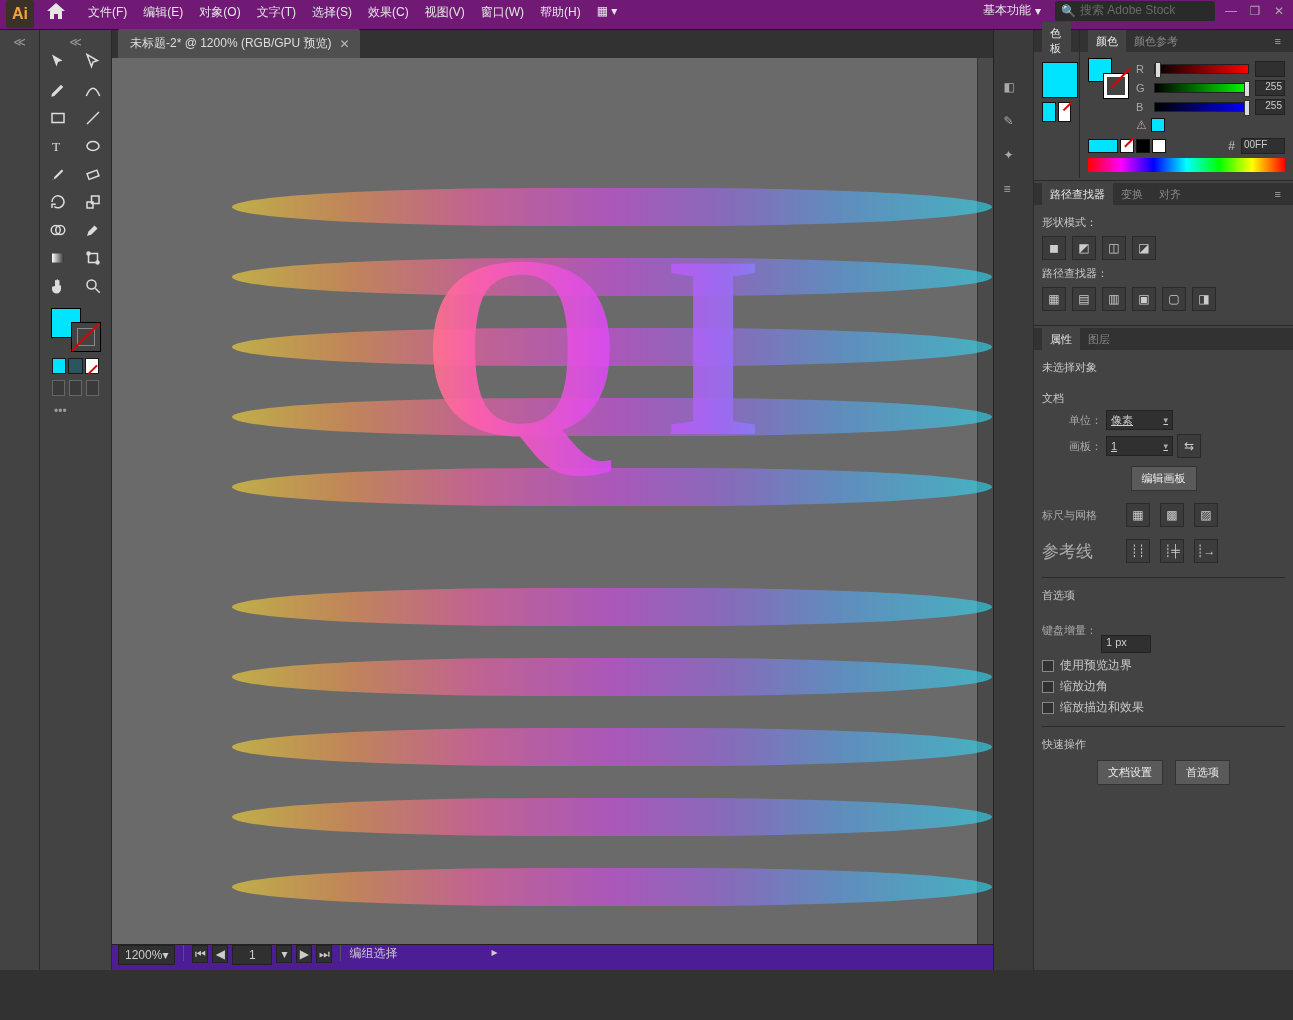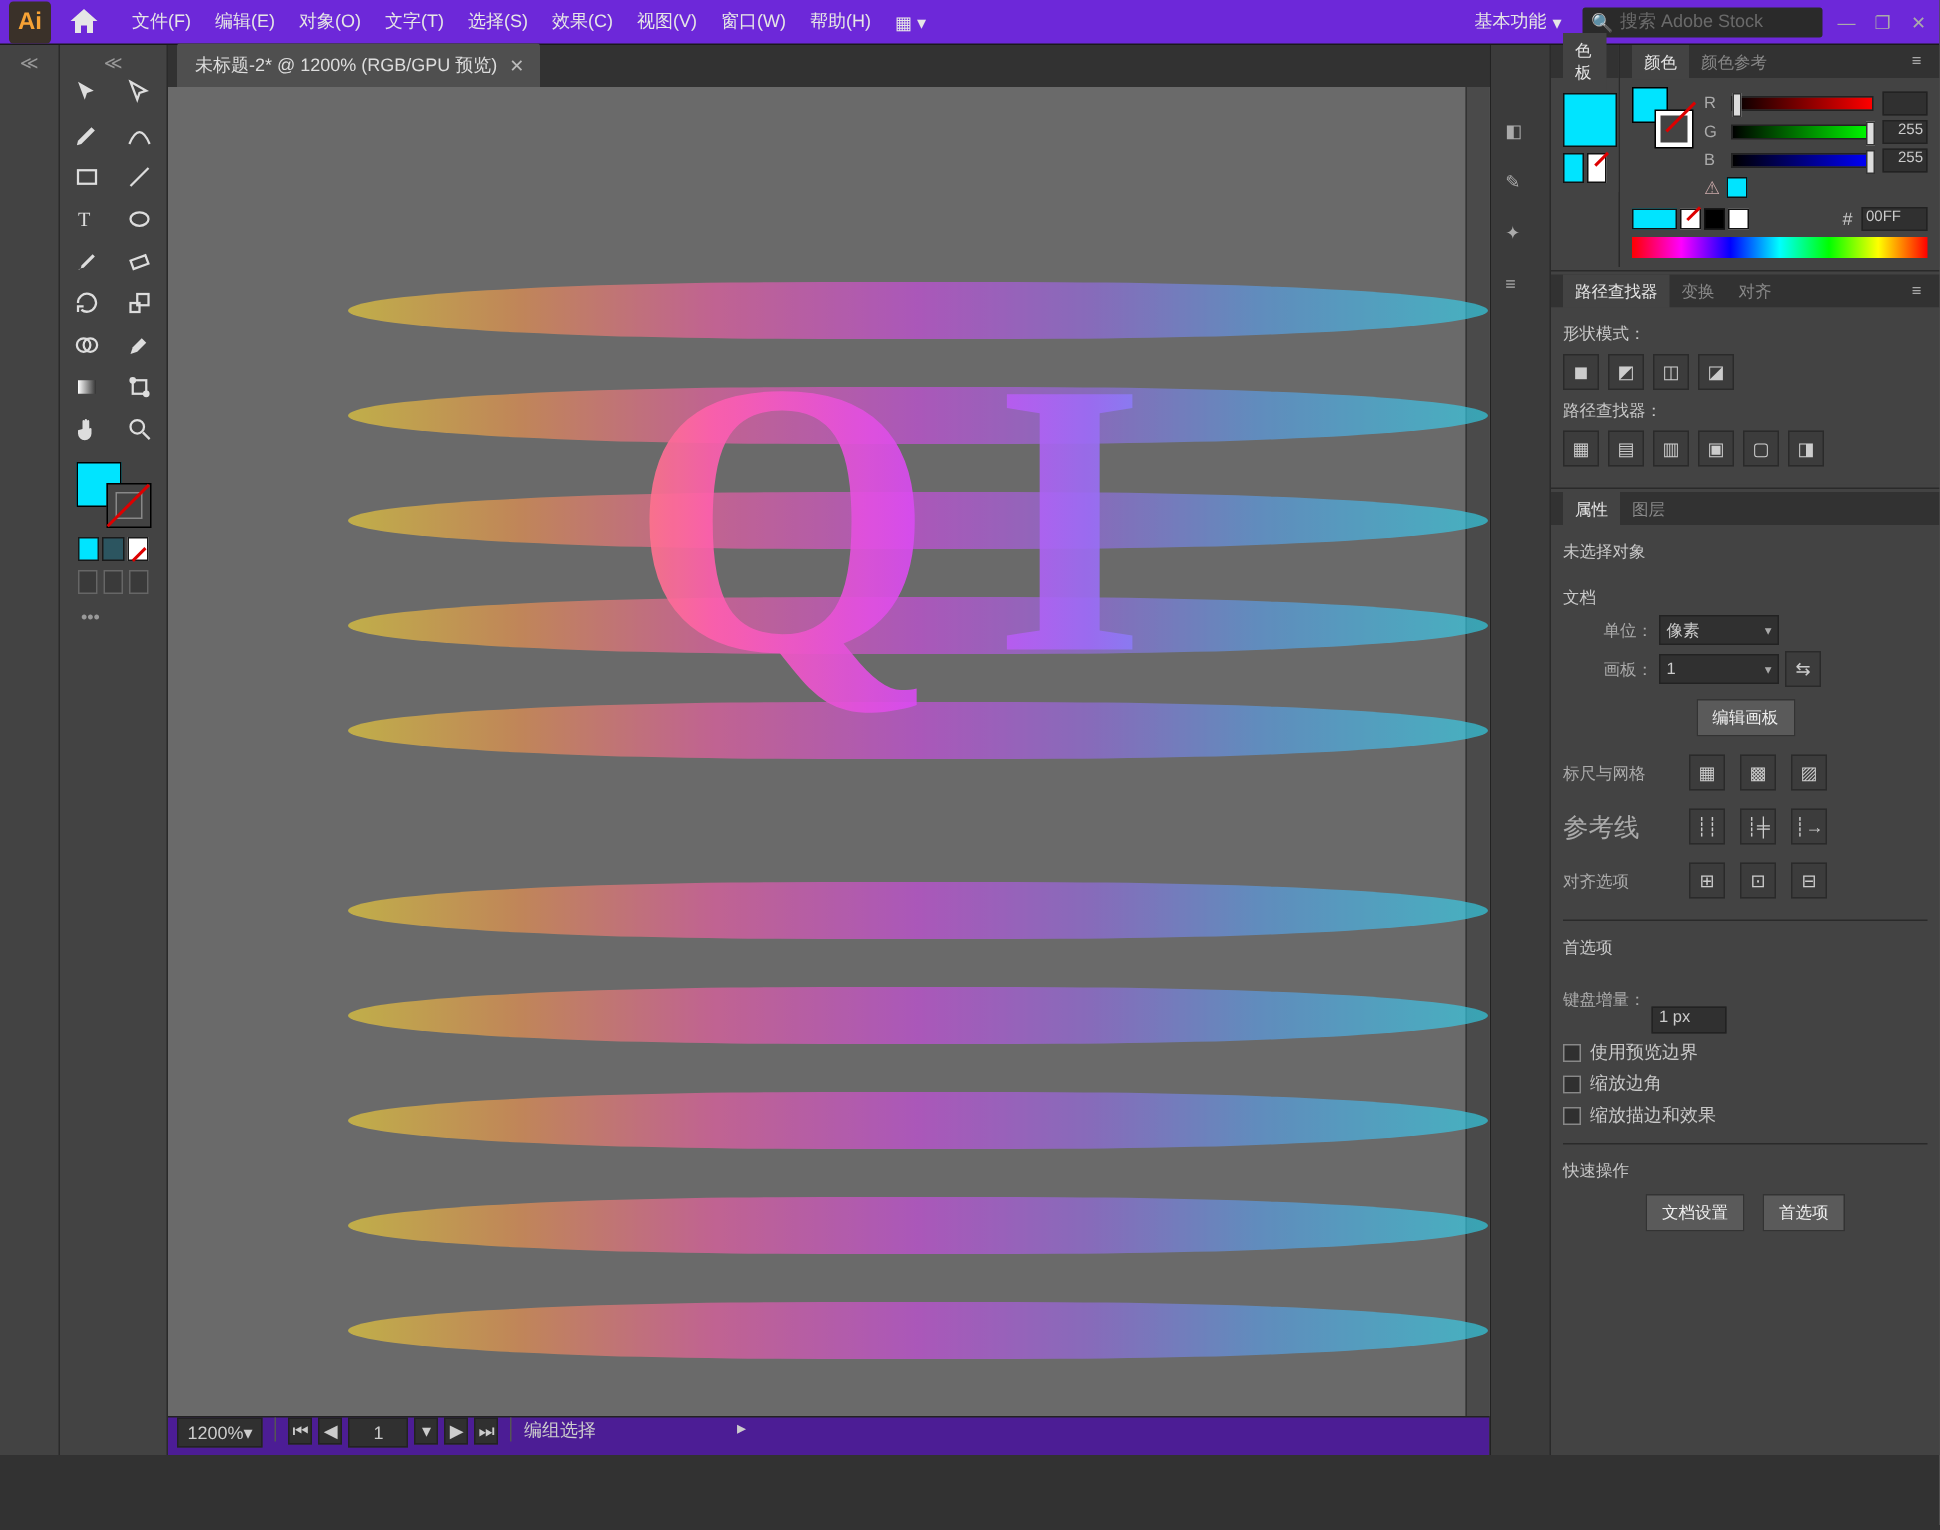--- a/index.html
+++ b/index.html
@@ -1,17 +1,17 @@
 <!DOCTYPE html>
 <html><head>
 <meta charset="utf-8">
 <style>
 * { margin: 0; padding: 0; box-sizing: border-box; user-select: none; }
 body { width: 1293px; height: 1020px; background: #323232; font-family: "Microsoft YaHei", sans-serif; font-size: 12px; color: #c8c8c8; overflow: hidden; position: relative; }
-.menubar { height: 30px; background: #6d28d9; display: flex; align-items: center; padding: 0 6px; border-bottom: 1px solid #1a1a1a; }
+.menubar { height: 30px; background: #701a75; display: flex; align-items: flex-start; padding: 0 6px; border-bottom: 1px solid #1a1a1a; }
 .app-logo { width: 28px; height: 28px; background: #3a3129; color: #f7a235; display: flex; align-items: center; justify-content: center; font-weight: bold; font-size: 16px; border-radius: 3px; margin-right: 10px; }
 .home-icon { width: 24px; height: 24px; margin-right: 12px; display:flex; align-items:center; justify-content:center; }
 .menu-item { padding: 4px 8px; color: #e6e6e6; cursor: pointer; font-size: 12px; }
 .menubar-right { margin-left: auto; display: flex; align-items: center; gap: 8px; }
 .workspace-sw { padding: 2px 6px; color:#e6e6e6; display:flex; align-items:center; gap:4px;}
 .search-box { width: 160px; height: 20px; background: #2a2a2a; color:#6a6a6a; padding:2px 6px; border-radius:2px; display:flex; align-items:center; gap:4px;}
 .win-btn { width: 16px; height: 16px; display:flex; align-items:center; justify-content:center; color:#aaa;}
 
 .app-body { display: flex; height: 940px; }
 .left-toolbar-col { width: 40px; background: #434343; border-right:1px solid #2a2a2a; display:flex; flex-direction:column; align-items:center; padding-top:6px;}
@@ -91,21 +91,21 @@
 .spectrum { width:100%; height:14px; margin-top:4px; background:linear-gradient(90deg, red, magenta, blue, cyan, lime, yellow, red);}
 
 .sep { height:1px; background:#2a2a2a; margin:2px 0;}
 
 .pf-row { display:flex; gap:6px; margin:6px 0;}
 .pf-btn { width:24px; height:24px; border:1px solid #2a2a2a; background:#3c3c3c; display:flex; align-items:center; justify-content:center; color:#ccc;}
 .section-label { color:#c8c8c8; font-size:11px; margin:4px 0;}
 
 .prop-row { display:flex; align-items:center; gap:4px; margin:4px 0;}
 .prop-label { width:60px; text-align:right; color:#aaa; font-size:11px;}
-.prop-select { width:80px; height:20px; background:#303030; border:1px solid #222; color:#ccc; font-size:11px; padding:0 4px; display:flex; align-items:center; justify-content:space-between;}
+.prop-select { width:67px; height:20px; background:#303030; border:1px solid #222; color:#ccc; font-size:11px; padding:0 4px; display:flex; align-items:center; justify-content:space-between;text-decoration:underline;}
 .prop-select .chev { color:#aaa; font-size:9px;}
 .btn { padding:4px 10px; background:#5a5a5a; border:1px solid #333; color:#eee; font-size:11px;}
 .btn-row { display:flex; gap:12px; justify-content:center; margin:8px 0;}
 
 .icon-btn-row { display:flex; gap:10px; margin:4px 0;}
 .ic-btn { width:24px; height:24px; background:#3c3c3c; border:1px solid #2a2a2a; display:flex; align-items:center; justify-content:center; color:#ccc;}
 
 .check-row { display:flex; align-items:center; gap:6px; margin:4px 0;}
 .checkbox { width:12px; height:12px; border:1px solid #888; background:#303030;}
 .text-input { width:50px; height:18px; background:#303030; border:1px solid #222; color:#ccc; font-size:11px; padding:0 4px;margin-top:28px;}
@@ -482,28 +482,20 @@
           </div>
         </div>
         <div class="prop-row">
           <span style="width:80px;color:#aaa;font-size:17px">参考线</span>
           <div class="icon-btn-row">
             <div class="ic-btn">┊┊</div>
             <div class="ic-btn">┊╪</div>
             <div class="ic-btn">┊→</div>
           </div>
         </div>
-        <div class="prop-row">
-          <span style="width:80px;color:#aaa;font-size:11px">对齐选项</span>
-          <div class="icon-btn-row">
-            <div class="ic-btn">⊞</div>
-            <div class="ic-btn">⊡</div>
-            <div class="ic-btn">⊟</div>
-          </div>
-        </div>
 
         <div class="sep" style="margin:10px 0"></div>
         <div class="section-label">首选项</div>
         <div class="prop-row">
           <span style="color:#aaa;font-size:11px">键盘增量：</span>
           <div class="text-input">1 px</div>
         </div>
         <div class="check-row">
             <div class="checkbox"></div>
             <span>使用预览边界</span>

